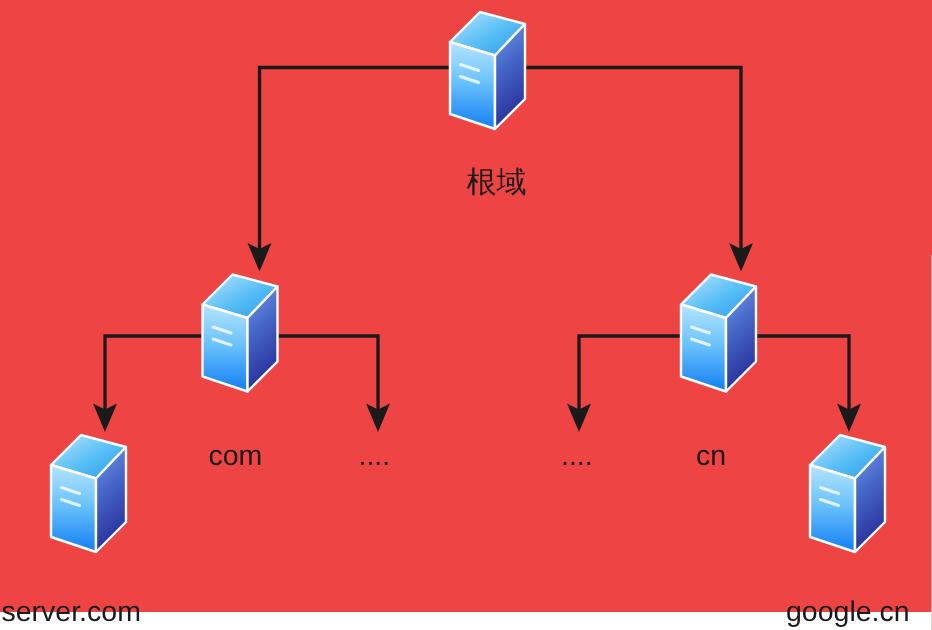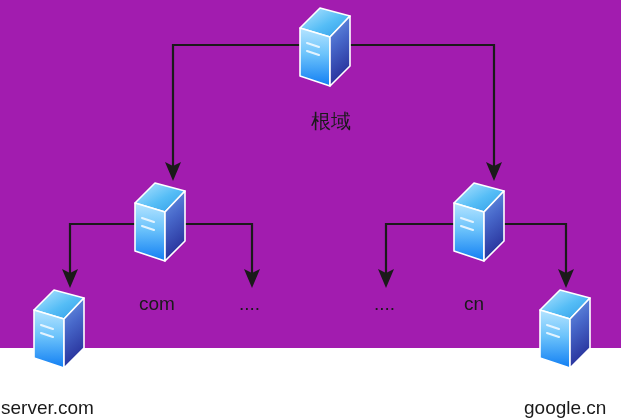--- a/index.html
+++ b/index.html
@@ -9,22 +9,22 @@
   }
   body {
     width: 621px;
     height: 420px;
     overflow: hidden;
     font-family: "Liberation Sans", sans-serif;
   }
   #diagram-root {
     position: relative;
     width: 621px;
-    height: 348px;
-    background: #a21caf;
+    height: 408px;
+    background: #ef4444;
   }
   svg.canvas {
     position: absolute;
     left: 0;
     top: 0;
     width: 621px;
     height: 420px;
     display: block;
   }
   .node-label {

